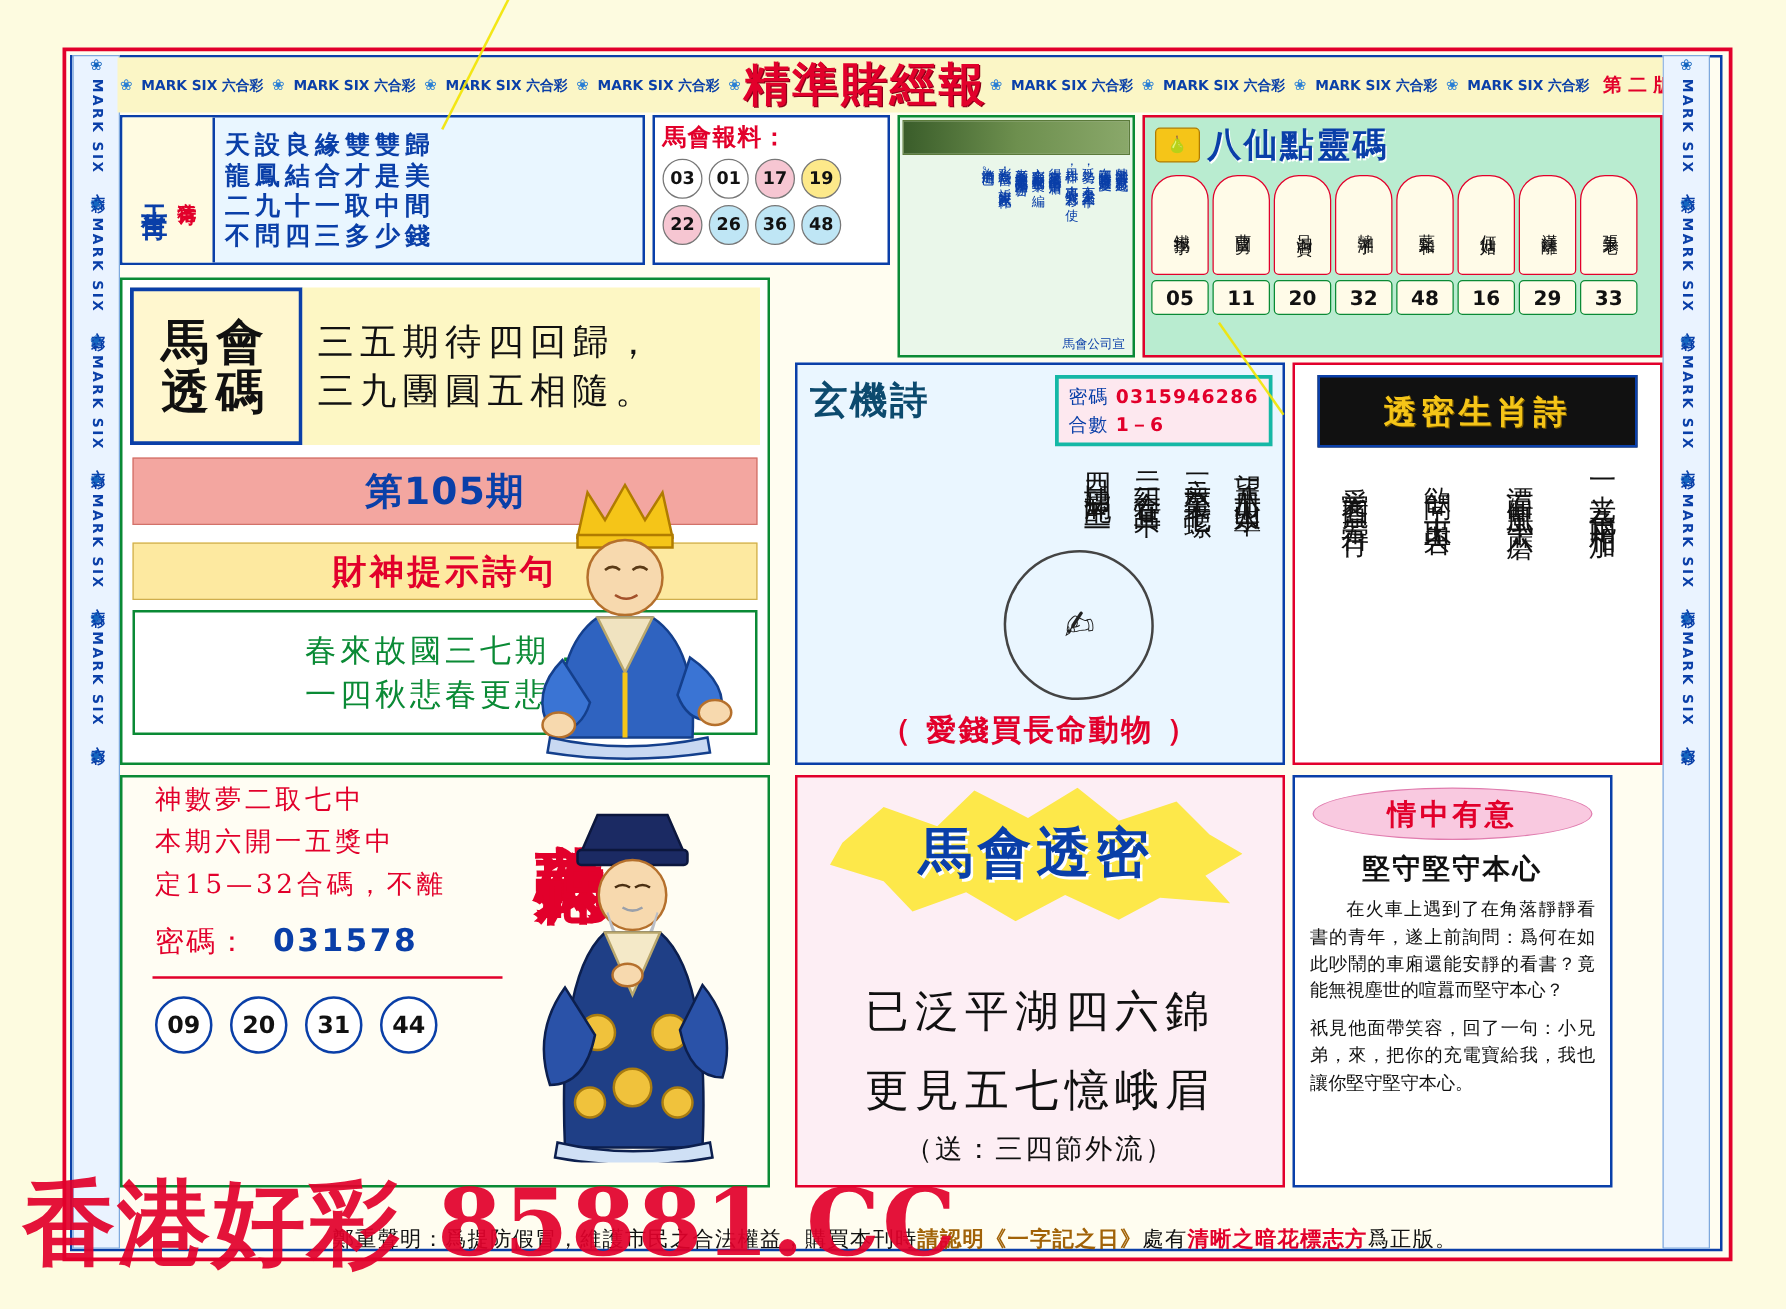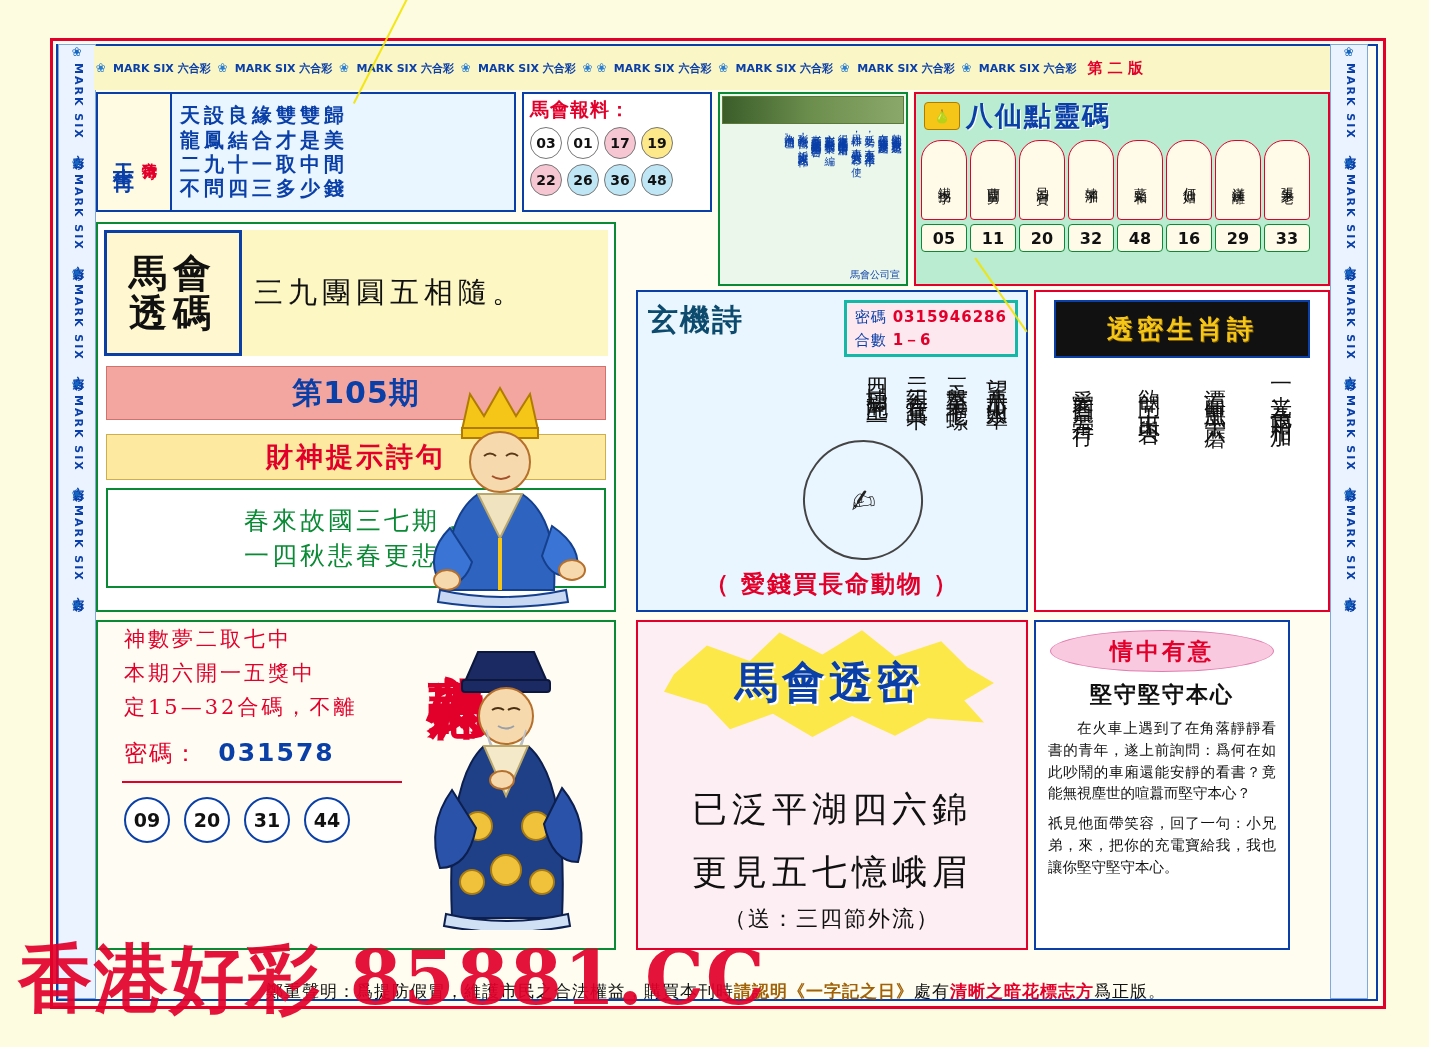--- a/index.html
+++ b/index.html
@@ -197,20 +197,21 @@
   <div class="topband">
     <span class="flow">❀</span>
     <span class="mini-mark">MARK SIX <span class="cn">六合彩</span></span>
     <span class="flow">❀</span>
     <span class="mini-mark">MARK SIX <span class="cn">六合彩</span></span>
     <span class="flow">❀</span>
     <span class="mini-mark">MARK SIX <span class="cn">六合彩</span></span>
     <span class="flow">❀</span>
     <span class="mini-mark">MARK SIX <span class="cn">六合彩</span></span>
     <span class="flow">❀</span>
+    <span class="main-title">精準賭經報</span>
     <span class="flow">❀</span>
     <span class="mini-mark">MARK SIX <span class="cn">六合彩</span></span>
     <span class="flow">❀</span>
     <span class="mini-mark">MARK SIX <span class="cn">六合彩</span></span>
     <span class="flow">❀</span>
     <span class="mini-mark">MARK SIX <span class="cn">六合彩</span></span>
     <span class="flow">❀</span>
     <span class="mini-mark">MARK SIX <span class="cn">六合彩</span></span>
     <span class="edition">第 二 版</span>
   </div>
@@ -315,20 +316,21 @@
     </div>
   </div>
 
   <div class="box" id="mathou">
     <div class="row1">
       <div class="seal">
         <div>馬會</div>
         <div>透碼</div>
       </div>
       <div class="poem">
+        <div>三五期待四回歸，</div>
         <div>三九團圓五相隨。</div>
       </div>
     </div>
     <div class="issue">
         <span>第105期</span>
       </div>
     <div class="hint">
         <span>財神提示詩句</span>
       </div>
     <div class="verse">

